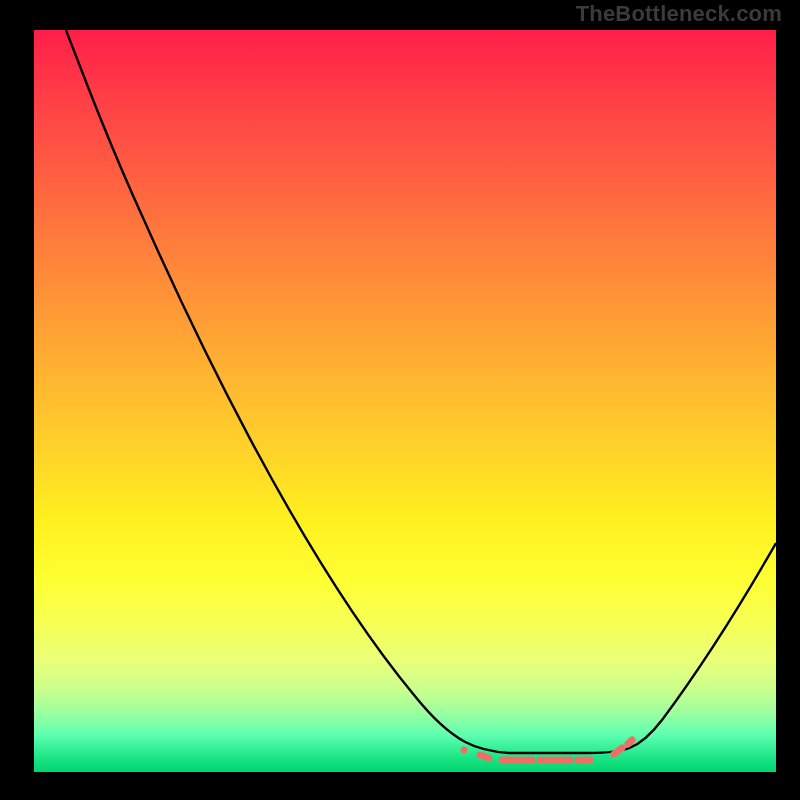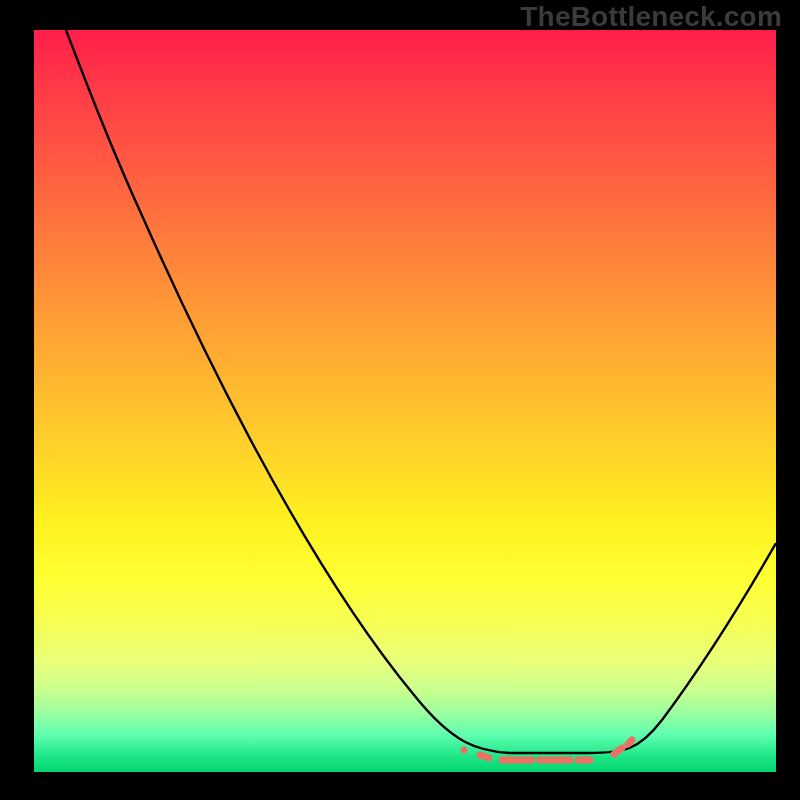--- a/index.html
+++ b/index.html
@@ -14,21 +14,21 @@
     position: relative;
     width: 800px;
     height: 800px;
     background: #000;
   }
   .watermark {
     position: absolute;
     top: 1px;
     right: 18px;
     font-family: Arial, Helvetica, sans-serif;
-    font-size: 28px;
+    font-size: 22px;
     font-weight: 600;
     color: #3b3b3b;
     letter-spacing: 0.2px;
   }
   .plot {
     position: absolute;
     left: 34px;
     top: 30px;
     width: 742px;
     height: 742px;

